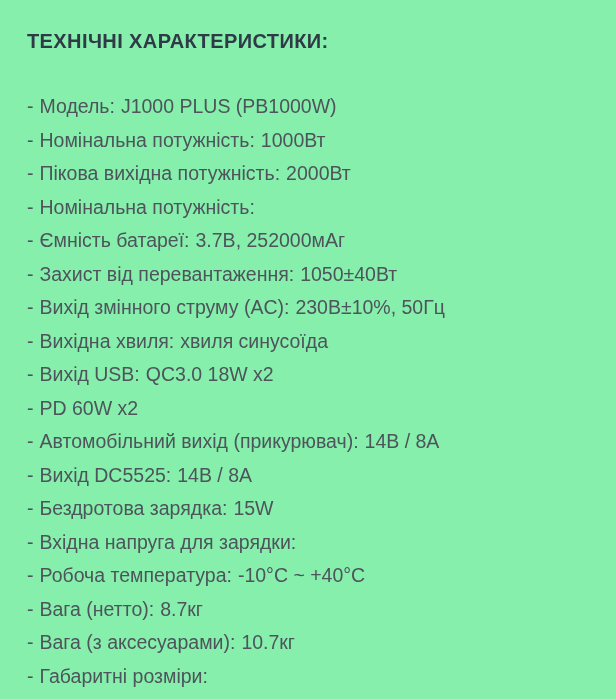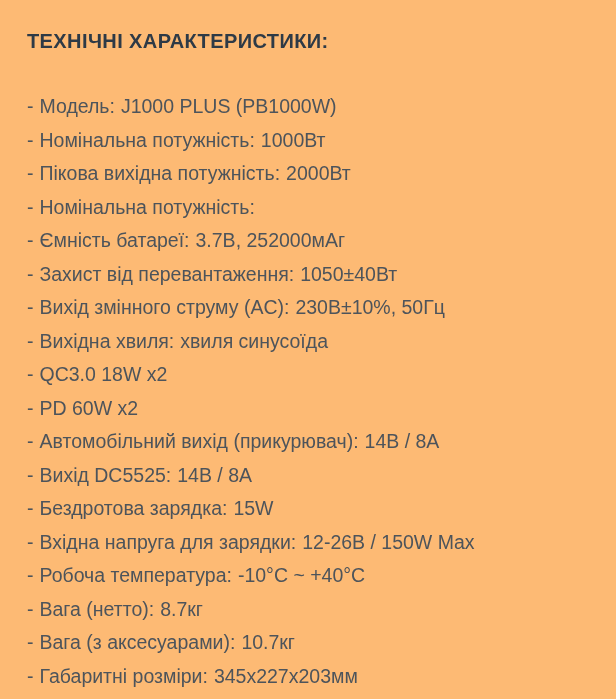--- a/index.html
+++ b/index.html
@@ -4,21 +4,21 @@
 <style>
   html, body {
     margin: 0;
     padding: 0;
     background: #ffffff;
   }
   .sheet {
     width: 616px;
     height: 699px;
     box-sizing: border-box;
-    background: #fdba74;
+    background: #86efac;
     padding: 28px 20px 0 27px;
     font-family: "Liberation Sans", sans-serif;
     overflow: hidden;
   }
   .title {
     margin: 0;
     font-size: 20px;
     font-weight: 700;
     letter-spacing: 0.4px;
     color: #2e3a46;
@@ -84,20 +84,21 @@
       <span class="label">Вихід змінного струму (AC):</span>
       <span class="value">230В±10%, 50Гц</span>
     </li>
     <li class="spec-item">
       <span class="bullet">-</span>
       <span class="label">Вихідна хвиля:</span>
       <span class="value">хвиля синусоїда</span>
     </li>
     <li class="spec-item">
       <span class="bullet">-</span>
+      <span class="label">Вихід USB:</span>
       <span class="value">QC3.0 18W x2</span>
     </li>
     <li class="spec-item">
       <span class="bullet">-</span>
       <span class="value">PD 60W x2</span>
     </li>
     <li class="spec-item">
       <span class="bullet">-</span>
       <span class="label">Автомобільний вихід (прикурювач):</span>
       <span class="value">14В / 8А</span>
@@ -108,36 +109,34 @@
       <span class="value">14В / 8А</span>
     </li>
     <li class="spec-item">
       <span class="bullet">-</span>
       <span class="label">Бездротова зарядка:</span>
       <span class="value">15W</span>
     </li>
     <li class="spec-item">
       <span class="bullet">-</span>
       <span class="label">Вхідна напруга для зарядки:</span>
-      <span class="value">12-26В / 150W Max</span>
     </li>
     <li class="spec-item">
       <span class="bullet">-</span>
       <span class="label">Робоча температура:</span>
       <span class="value">-10°C ~ +40°C</span>
     </li>
     <li class="spec-item">
       <span class="bullet">-</span>
       <span class="label">Вага (нетто):</span>
       <span class="value">8.7кг</span>
     </li>
     <li class="spec-item">
       <span class="bullet">-</span>
       <span class="label">Вага (з аксесуарами):</span>
       <span class="value">10.7кг</span>
     </li>
     <li class="spec-item">
       <span class="bullet">-</span>
       <span class="label">Габаритні розміри:</span>
-      <span class="value">345х227х203мм</span>
     </li>
   </ul>
 </div>
 
 </body></html>

